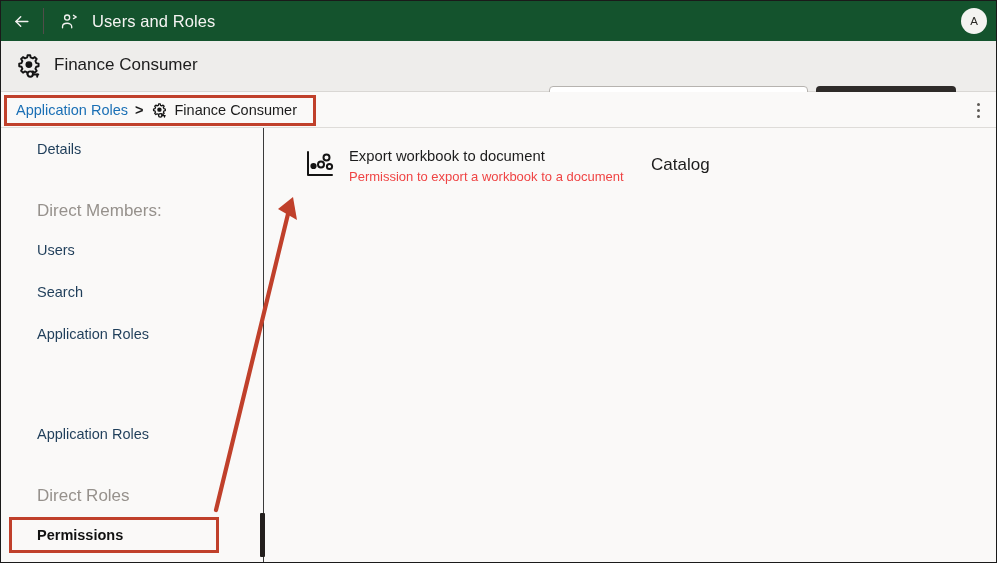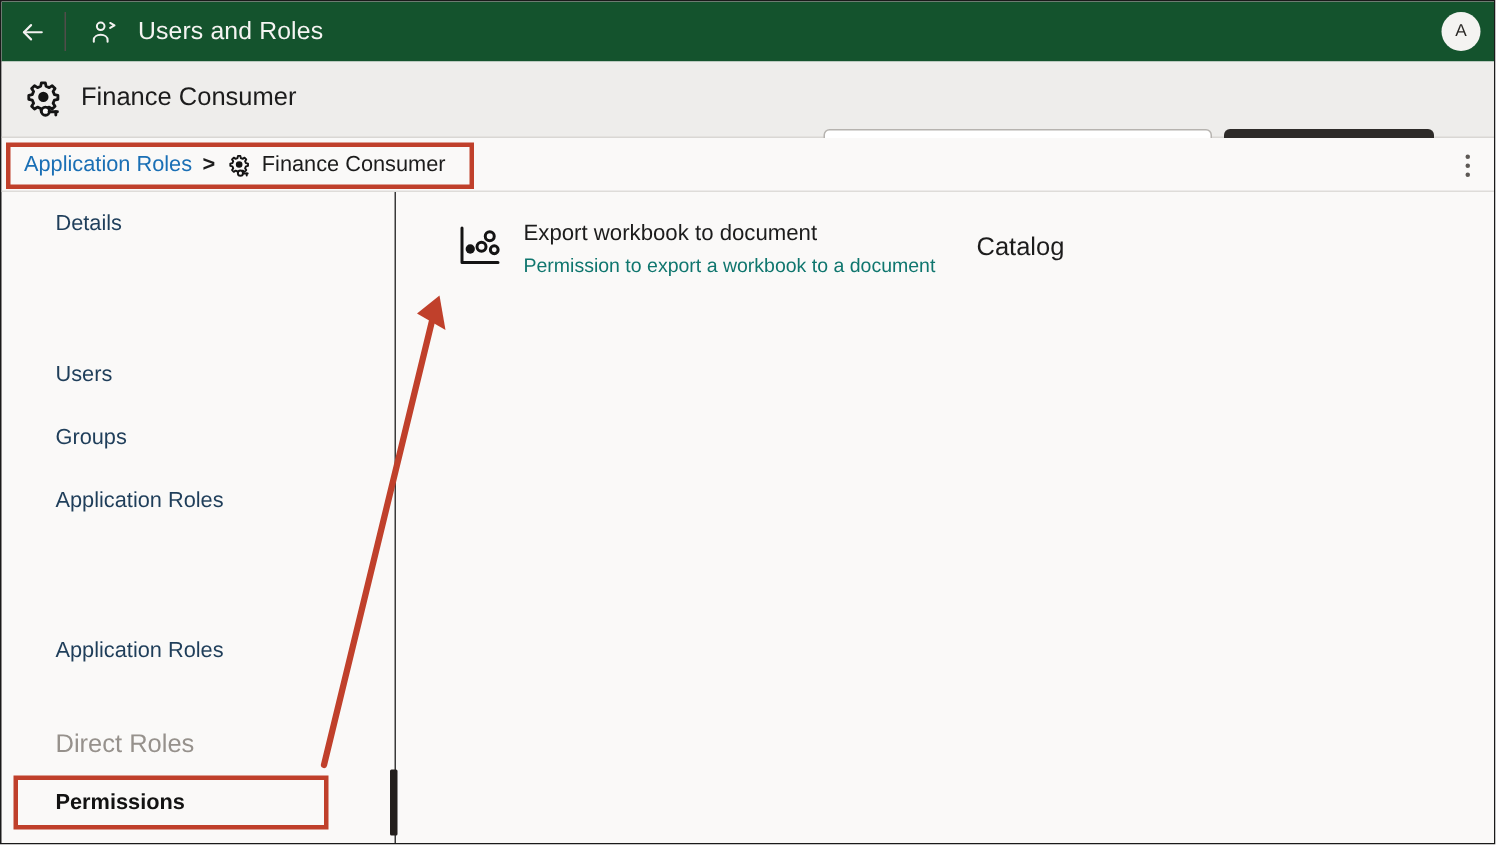--- a/index.html
+++ b/index.html
@@ -303,21 +303,21 @@
     left: 68px;
     top: 12px;
     font-size: 14.8px;
     color: #1c1c1c;
   }
   .perm-sub {
     position: absolute;
     left: 68px;
     top: 33px;
     font-size: 13px;
-    color: #0f766e;
+    color: #ef4444;
   }
   .perm-scope {
     position: absolute;
     left: 370px;
     top: 19px;
     font-size: 17px;
     color: #1c1c1c;
   }
 
   
@@ -421,22 +421,23 @@
     <div class="kebab">
       <i></i>
       <i></i>
       <i></i>
     </div>
   </div>
 
   <div class="sidebar">
     <div class="side-item" style="top:13px;">Details</div>
 
+    <div class="side-head" style="top:73px;">Direct Members:</div>
     <div class="side-item" style="top:114px;">Users</div>
-    <div class="side-item" style="top:156px;">Groups</div>
+    <div class="side-item" style="top:156px;">Search</div>
     <div class="side-item" style="top:198px;">Application Roles</div>
 
     <div class="side-item" style="top:298px;">Application Roles</div>
 
     <div class="side-head" style="top:358px;">Direct Roles</div>
     <div class="side-item side-active" style="top:399px;">Permissions</div>
   </div>
 
   <div class="vdivider"></div>
   <div class="vscroll"></div>

